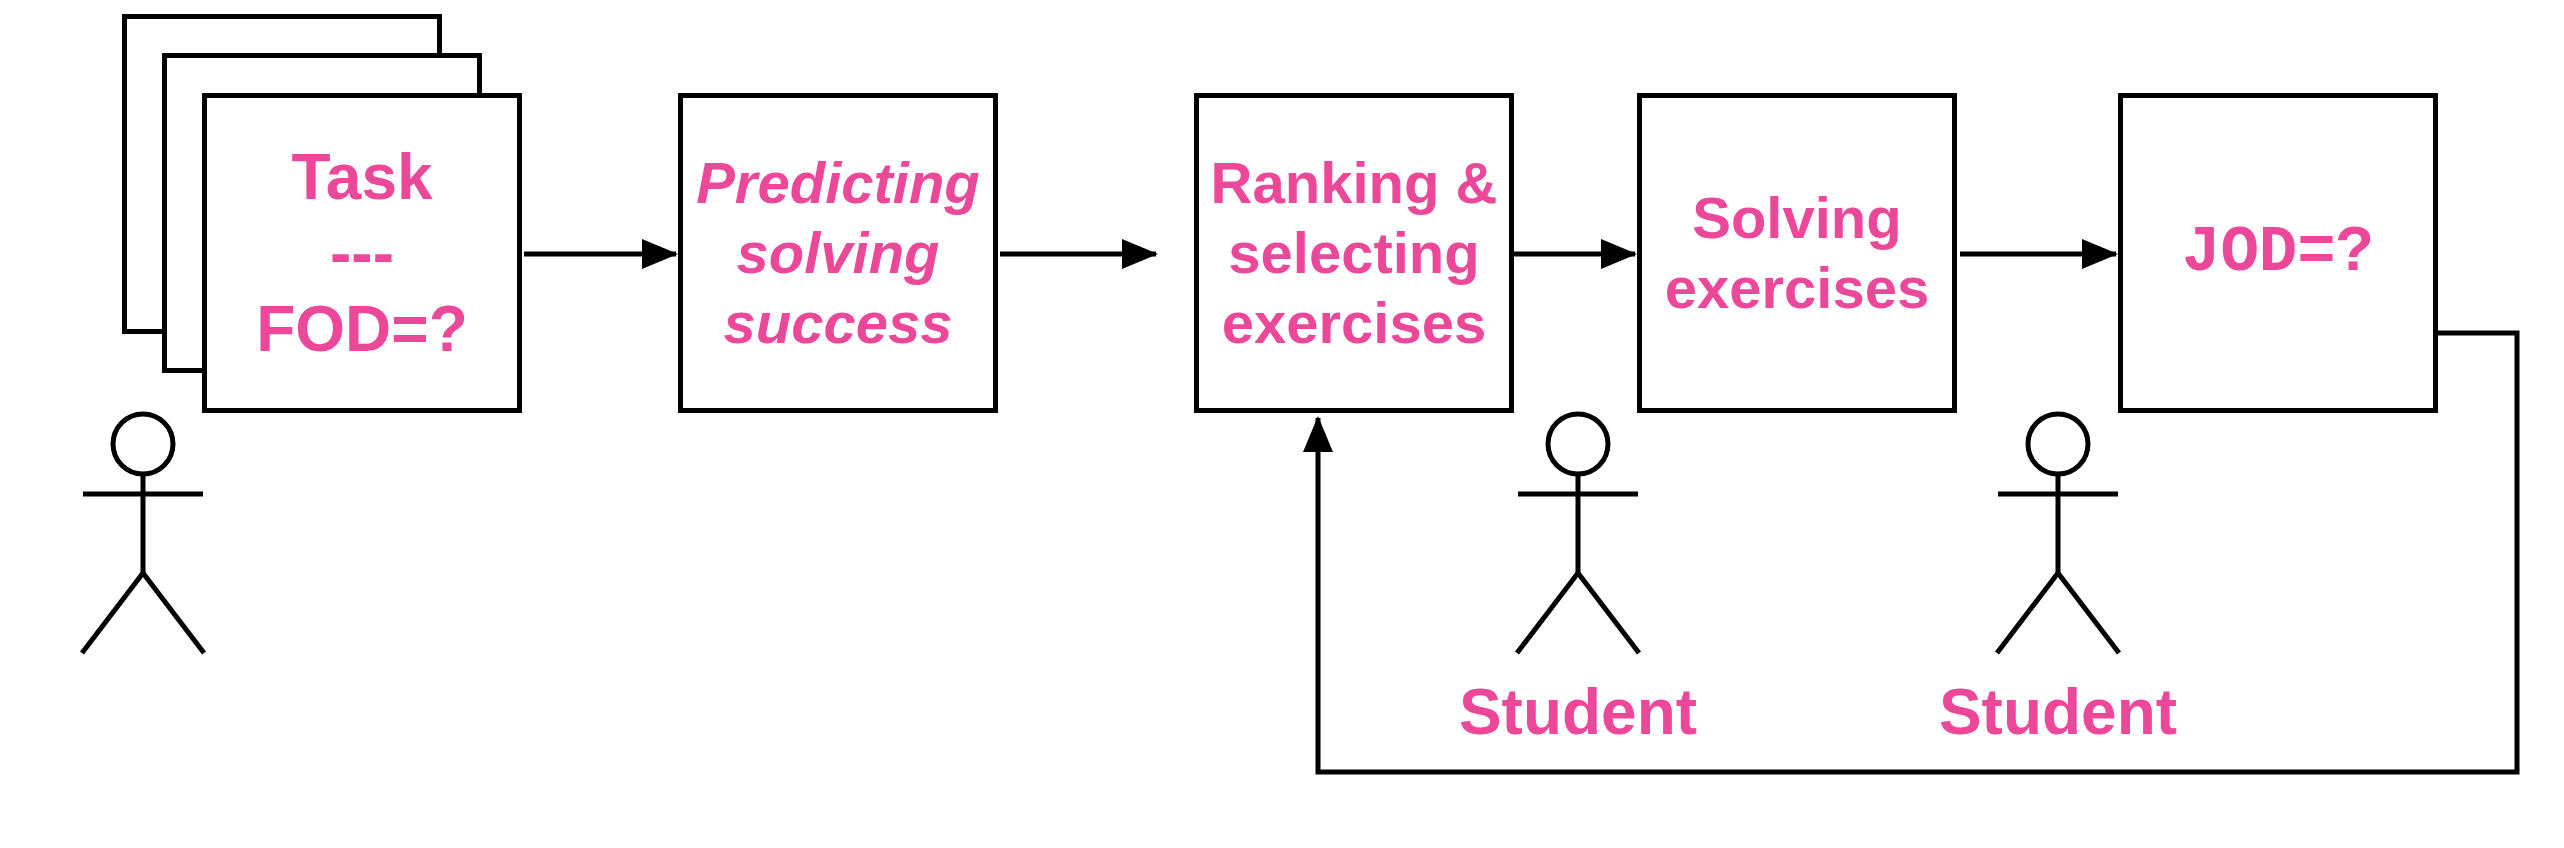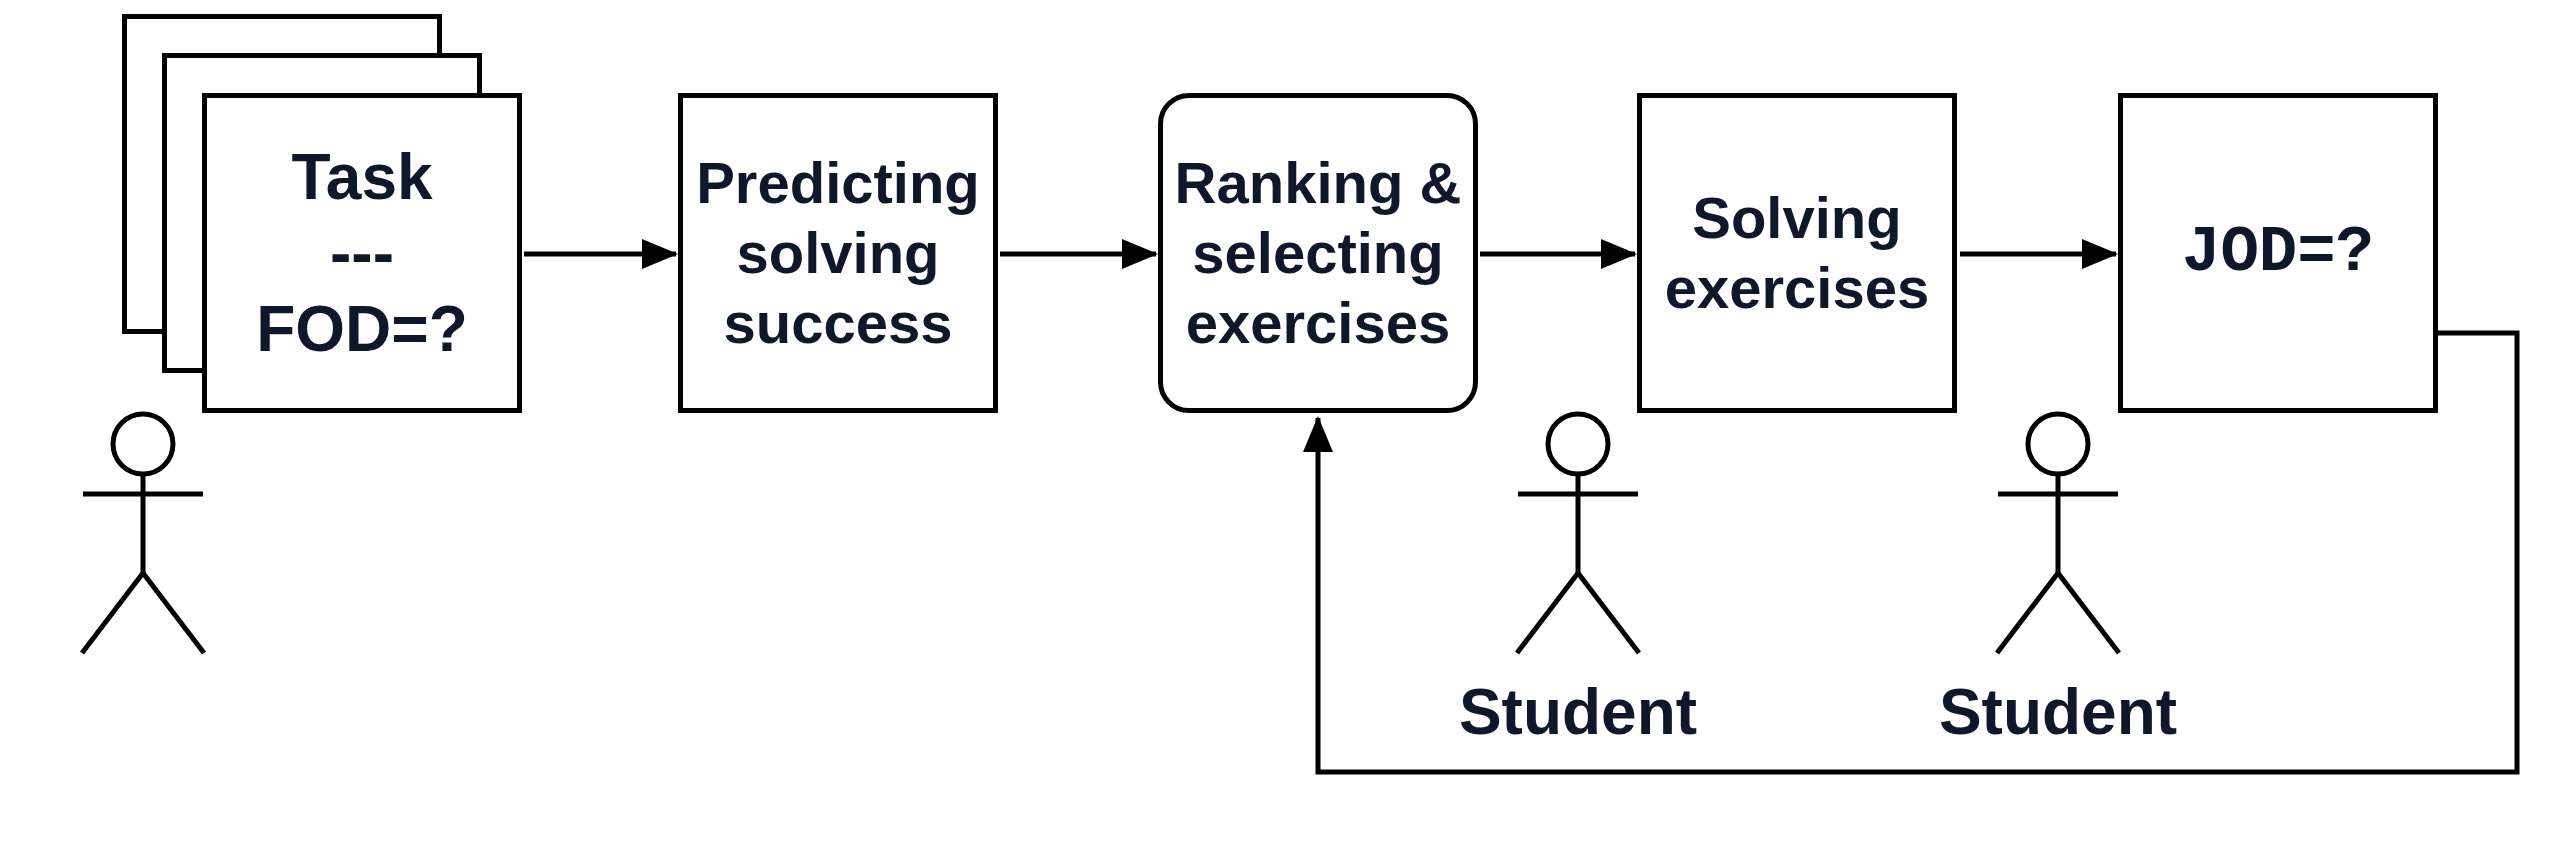--- a/index.html
+++ b/index.html
@@ -6,21 +6,21 @@
     margin: 0;
     padding: 0;
     background: #ffffff;
   }
   .canvas {
     position: relative;
     width: 2564px;
     height: 848px;
     background: #ffffff;
     font-family: "Liberation Sans", sans-serif;
-    color: #0f172a;
+    color: #ec4899;
     overflow: hidden;
   }
   .svg-layer {
     position: absolute;
     left: 0; top: 0;
     width: 2564px; height: 848px;
   }
   .card {
     position: absolute;
     width: 320px;
@@ -49,22 +49,22 @@
     top: 93px;
     width: 320px;
     height: 320px;
     background: #ffffff;
     border: 5px solid #000000;
     box-sizing: border-box;
     display: flex;
     align-items: center;
     justify-content: center;
   }
-  .box-predicting { left: 678px; }
-  .box-ranking    { left: 1158px; border-radius: 31px; }
+  .box-predicting { left: 678px; font-style: italic; }
+  .box-ranking    { left: 1194px; }
   .box-solving    { left: 1637px; }
   .box-jod        { left: 2118px; font-family: Liberation Mono, monospace; }
   .box-label {
     font-size: 58px;
     font-weight: bold;
     line-height: 70px;
     text-align: center;
     white-space: pre-line;
     padding: 0 6px;
   }

